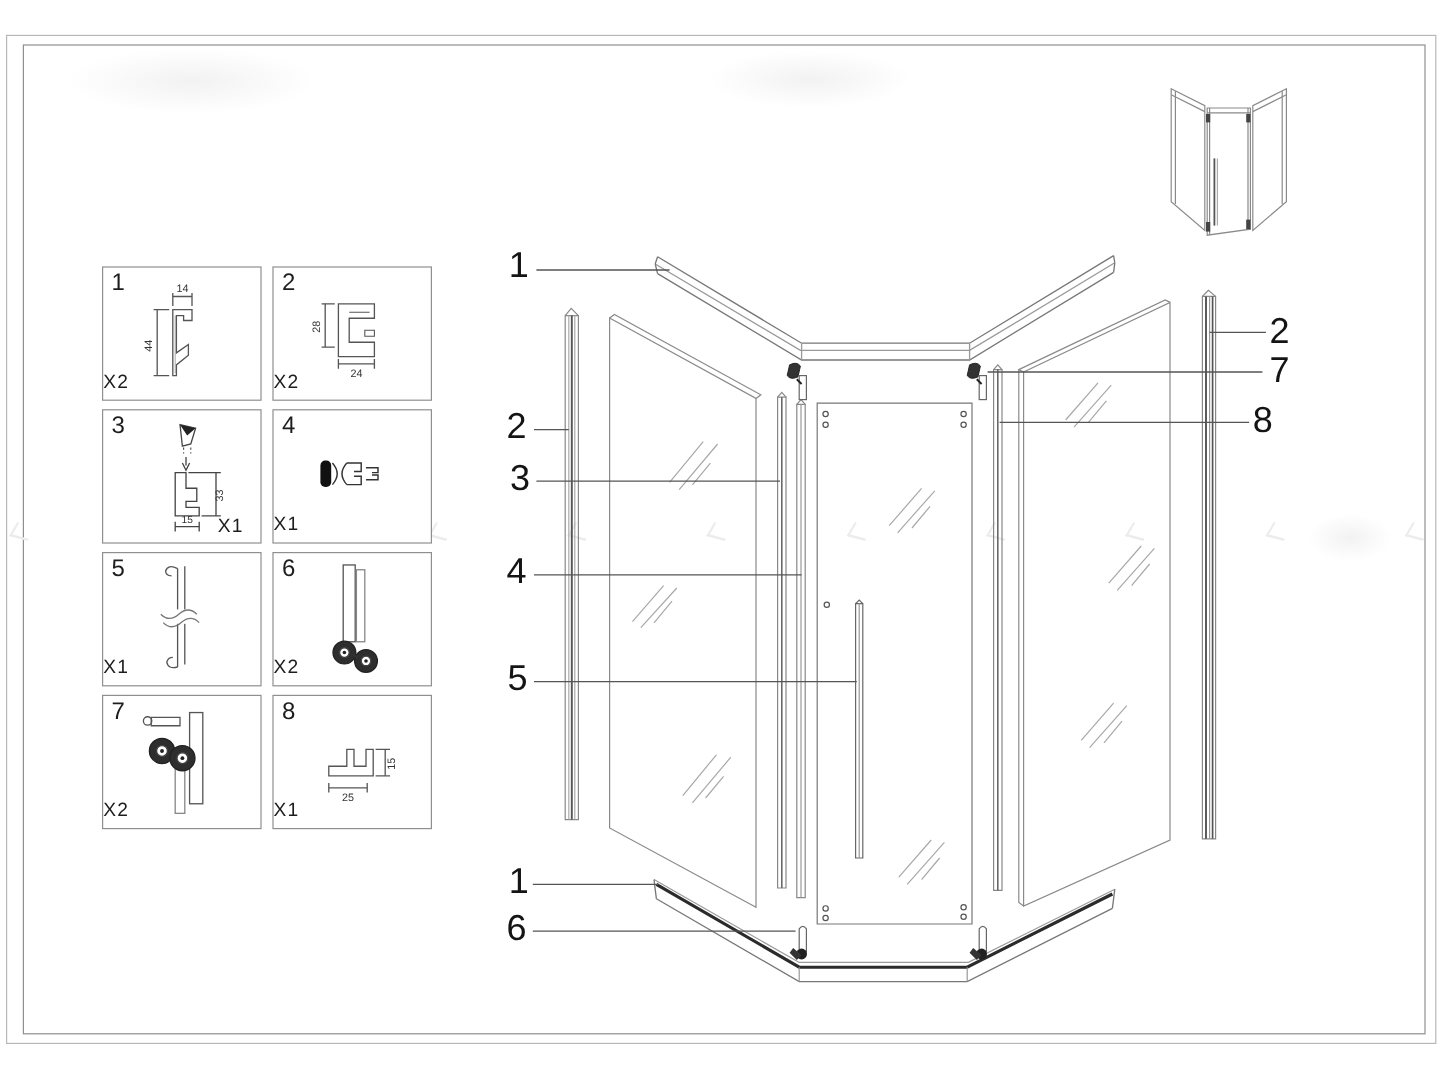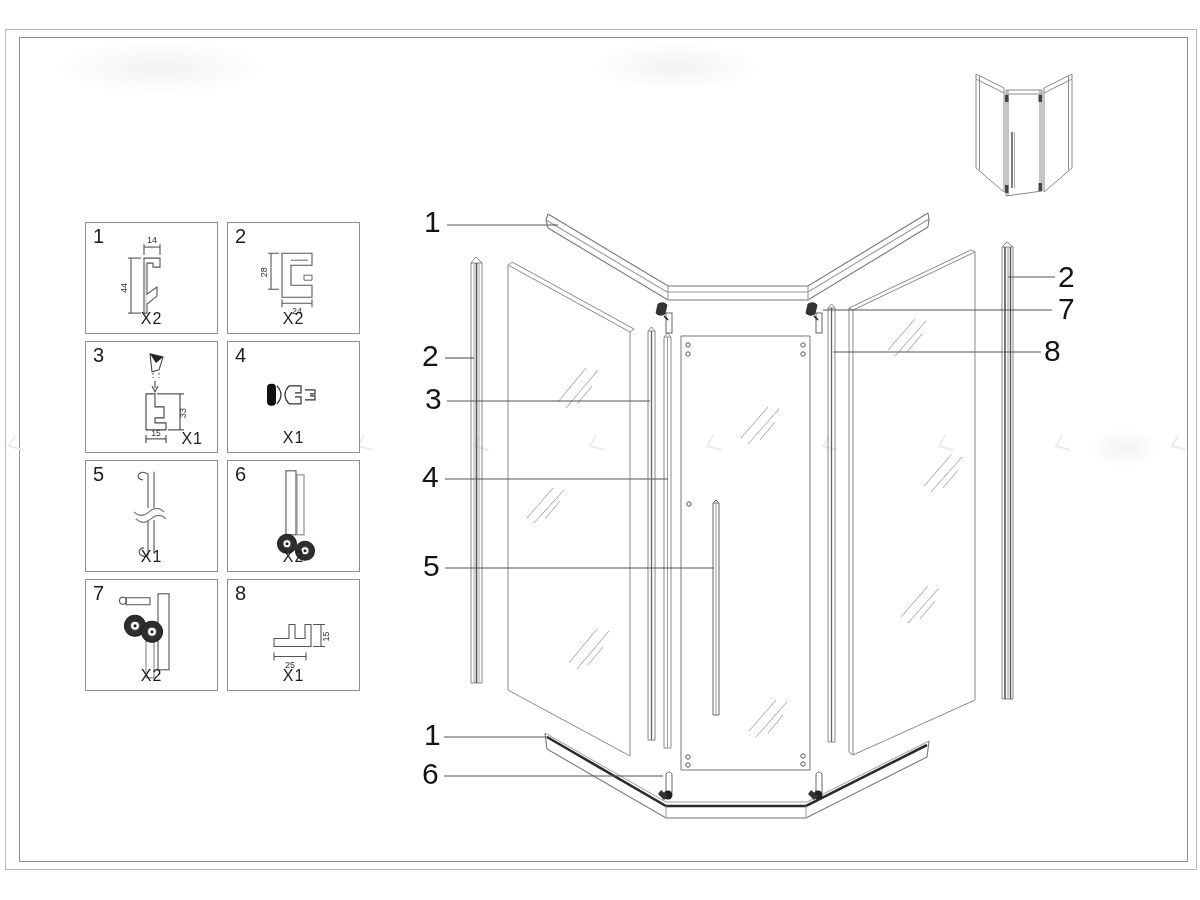--- a/index.html
+++ b/index.html
@@ -27,21 +27,21 @@
     border-left:2px solid #ececec; border-bottom:2px solid #ececec;
     transform:skewX(-18deg) rotate(14deg); }
 
   .parts-grid {
     position:absolute; left:85px; top:222px;
     display:grid; grid-template-columns:133px 133px; grid-auto-rows:112px;
     column-gap:9px; row-gap:7px;
   }
   .part-box { position:relative; background:#fff; border:1px solid #8f8f8f; }
   .part-num { position:absolute; top:2px; left:7px; font-size:20px; color:#1d1d1d; }
-  .part-qty { position:absolute; bottom:5px; left:0; width:100%; text-align:center;
+  .part-qty { position:absolute; bottom:5px; left:0; width:100%; text-align:left;
     font-size:16px; color:#1d1d1d; letter-spacing:1px; }
   .part-qty.pos-br { left:auto; width:auto; right:14px; bottom:4px; }
   .part-icon { position:absolute; left:50%; top:50%; transform:translate(-50%,-52%); }
 
   .diagram { position:absolute; left:0; top:0; pointer-events:none; }
 
   .callout { position:absolute; font-size:30px; line-height:1; color:#141414; }
 </style>
 </head>
 <body>

